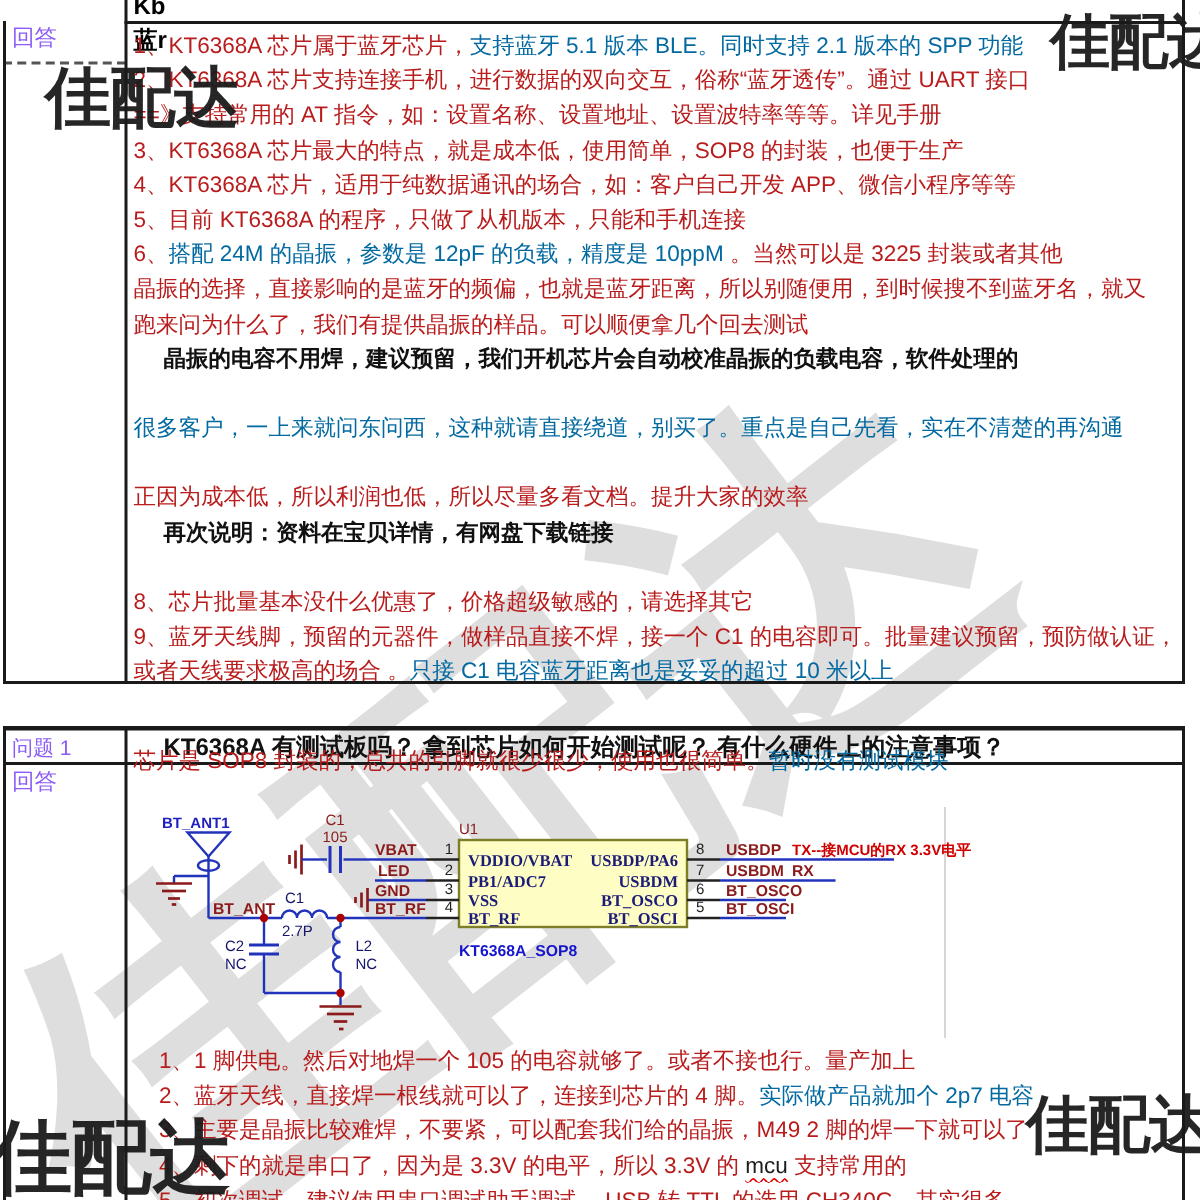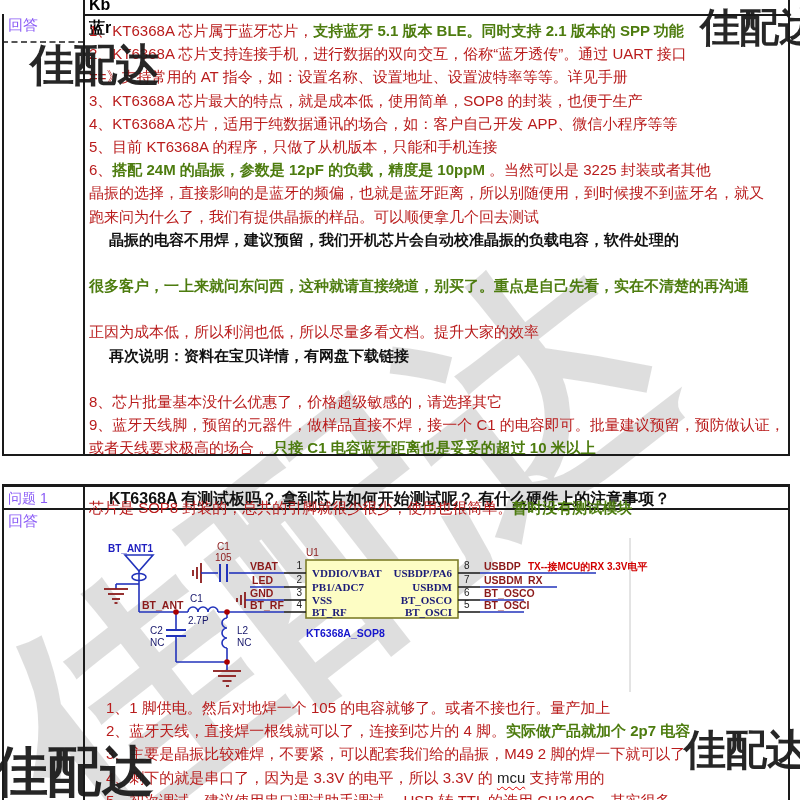--- a/index.html
+++ b/index.html
@@ -3,21 +3,21 @@
 <meta charset="utf-8">
 <style>
   html,body{margin:0;padding:0;background:#ffffff;width:800px;height:800px;overflow:hidden;
     font-family:"Liberation Sans","DejaVu Sans",sans-serif;}
   #page{position:absolute;left:0;top:0;width:800px;height:800px;overflow:hidden;background:#fff;}
   
   .lines{position:absolute;}
   .tline{line-height:23.2px;height:23.2px;white-space:nowrap;font-size:15px;}
   .seg-n{color:#b91c1c;}
   .seg-b{color:#111;font-weight:bold;margin-left:20px;}
-  .seg-r{color:#4d7c0f;font-weight:bold;}
+  .seg-r{color:#0369a1;font-weight:normal;}
   .seg-w{color:#1c1c1c;text-decoration:underline wavy #e00000 1px;text-underline-offset:3px;}
   .qline .tline{font-size:16px;font-weight:bold;}
   
   .hline{position:absolute;background:#1a1a1a;}
   .vline{position:absolute;background:#1a1a1a;}
   .dashline{position:absolute;border-top:2px dashed #555;}
   .cell-label{position:absolute;font-size:14px;color:#8b5cf6;}
   
   .wm{position:absolute;font-weight:bold;color:#1b1b1b;opacity:.95;white-space:nowrap;z-index:6;
       font-family:"Liberation Sans",sans-serif;letter-spacing:-1px;}

